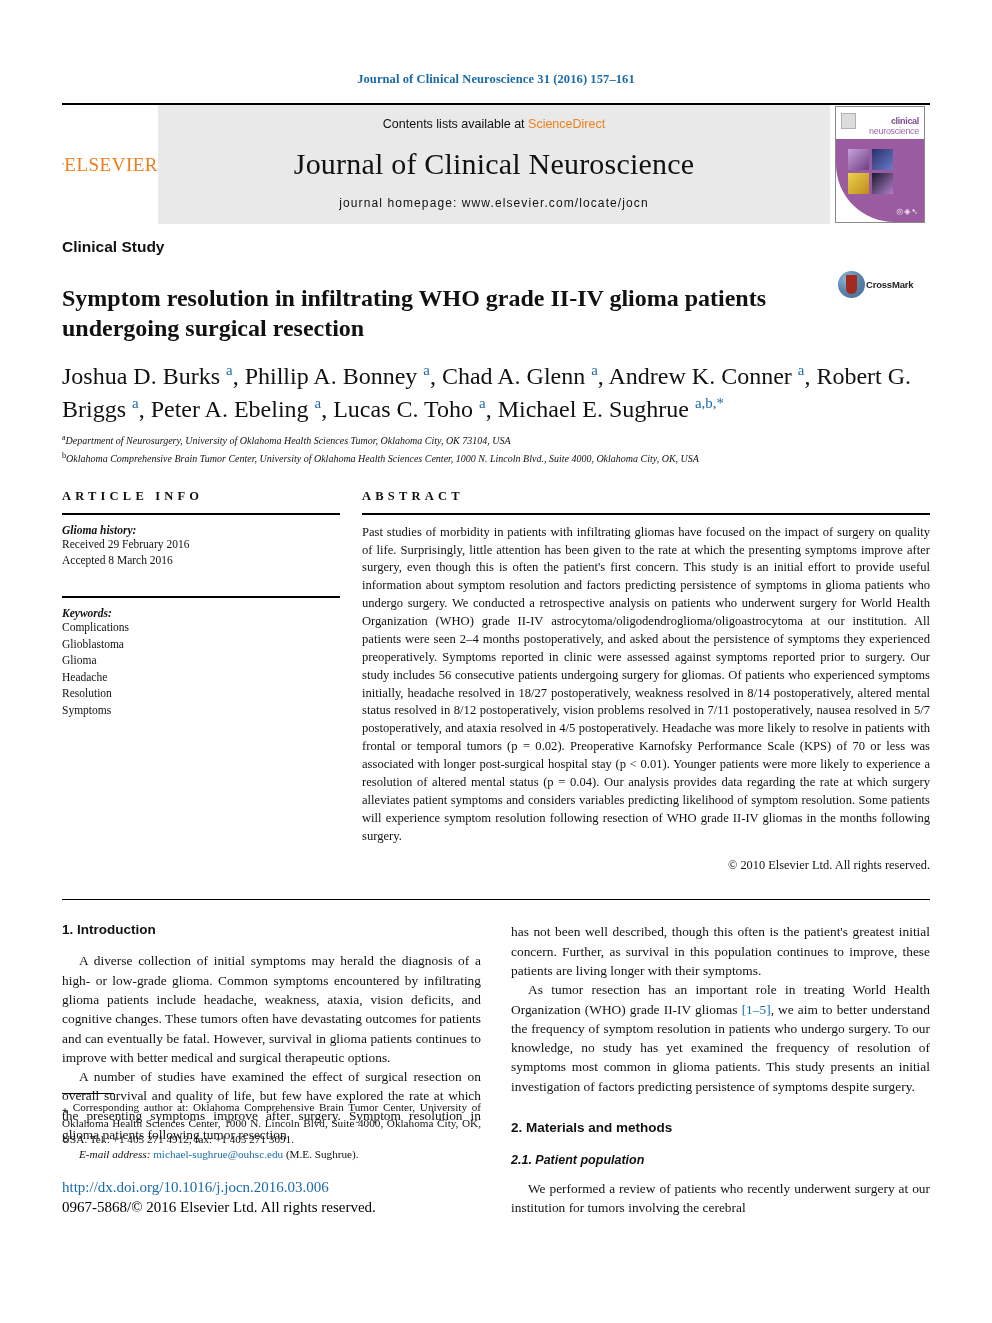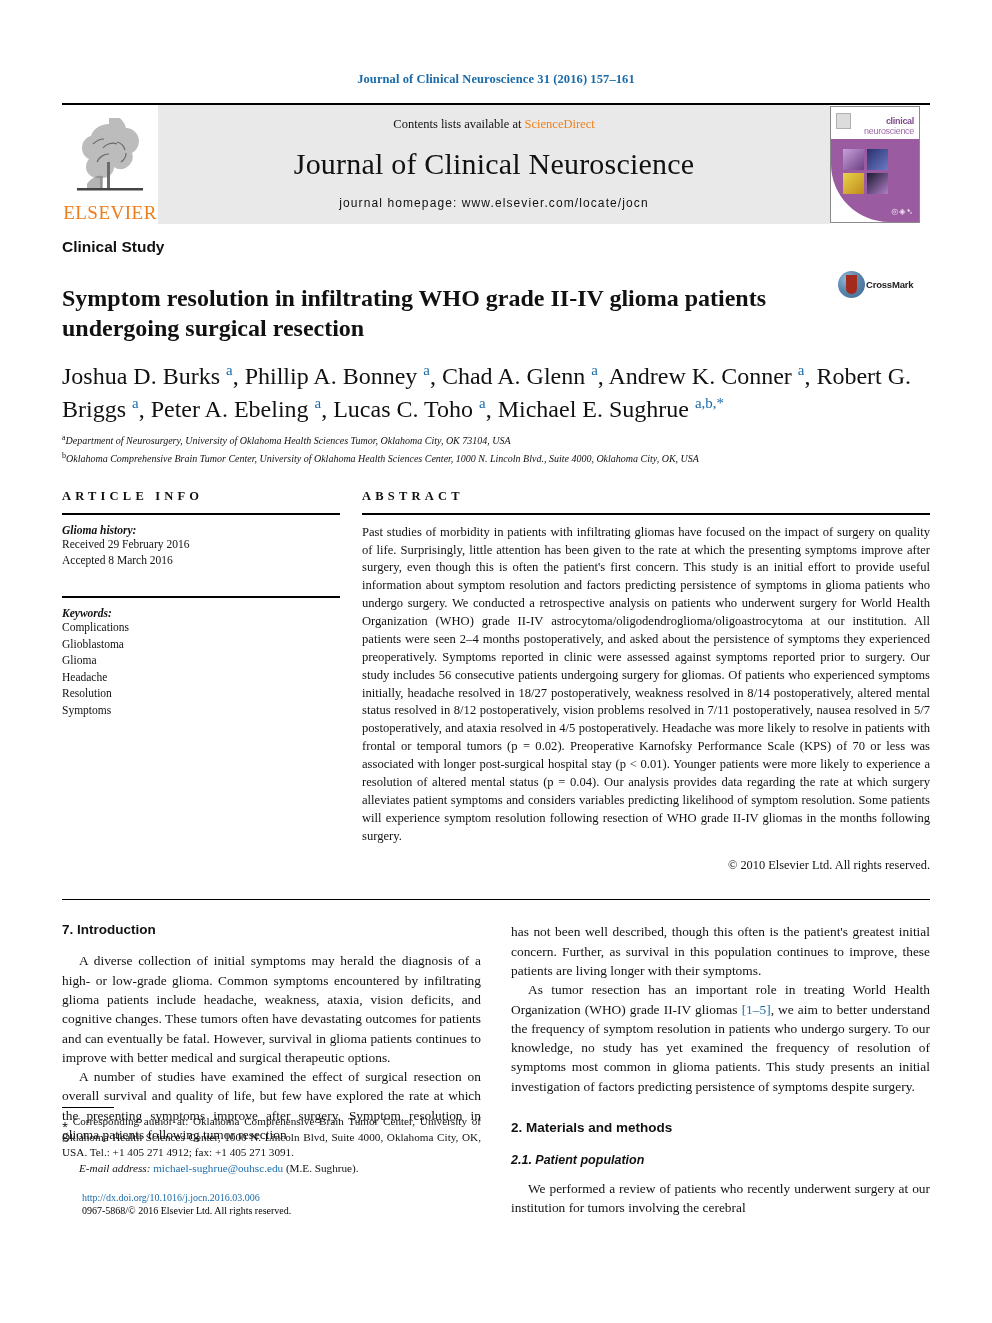--- a/index.html
+++ b/index.html
@@ -39,21 +39,21 @@
     margin-top: 16px;
     border-top: 2.5px solid #000;
     display: flex;
     align-items: stretch;
     height: 119px;
   }
   .masthead-left {
     width: 96px;
     flex: 0 0 96px;
     display: flex;
-    flex-direction: column;
+    flex-direction: row;
     justify-content: flex-end;
     align-items: center;
     padding-bottom: 2px;
   }
   .tree-logo { display:block; }
   .elsevier-word {
     font-family: "Liberation Serif", serif;
     font-size: 19px;
     letter-spacing: 0.5px;
     color: #ef7d1a;
@@ -63,21 +63,21 @@
   .masthead-center {
     flex: 1 1 auto;
     background: #e9e9e9;
     display: flex;
     flex-direction: column;
     justify-content: space-between;
     align-items: center;
     padding: 12px 0 14px 0;
   }
   .contents-line {
-    font-family: Liberation Serif, serif;
+    font-family: Liberation Sans, sans-serif;
     font-size: 12.5px;
     color: #111;
   }
   .contents-line .sd {
     color: #f07f1a;
   }
   .journal-title {
     font-family: "Liberation Serif", serif;
     font-size: 30px;
     color: #111;
@@ -87,21 +87,21 @@
     font-family: "Liberation Sans", sans-serif;
     font-size: 12px;
     color: #111;
     letter-spacing: 1.1px;
   }
   .masthead-right {
     flex: 0 0 100px;
     width: 100px;
     display: flex;
     align-items: center;
-    justify-content: flex-start;
+    justify-content: center;
   }
   .cover-thumb {
     width: 88px;
     height: 115px;
     border: 1px solid #8a8a8a;
     background: #fff;
     position: relative;
     overflow: hidden;
   }
   .cover-thumb .cv-top {
@@ -322,23 +322,22 @@
     line-height: 1.4;
     text-align: justify;
     color: #111;
   }
   .footnote .fn-mark { font-size: 11px; }
   .email-label { font-style: italic; }
   .link { color: #1a6aa8; }
   .doi-block {
     margin-top: 14px;
     font-family: "Liberation Serif", serif;
-    font-size: 10px;
+    font-size: 15px;
     line-height: 1.35;
-    margin-left: 20px;
   }
   .doi-link { color: #1a6aa8; }
   .ref-link { color: #1a6aa8; }
 </style>
 </head>
 <body>
 
 <div class="page">
 
   <div class="running-head">Journal of Clinical Neuroscience 31 (2016) 157–161</div>
@@ -432,21 +431,21 @@
       <div class="abstract-body">Past studies of morbidity in patients with infiltrating gliomas have focused on the impact of surgery on quality of life. Surprisingly, little attention has been given to the rate at which the presenting symptoms improve after surgery, even though this is often the patient's first concern. This study is an initial effort to provide useful information about symptom resolution and factors predicting persistence of symptoms in glioma patients who undergo surgery. We conducted a retrospective analysis on patients who underwent surgery for World Health Organization (WHO) grade II-IV astrocytoma/oligodendroglioma/oligoastrocytoma at our institution. All patients were seen 2–4 months postoperatively, and asked about the persistence of symptoms they experienced preoperatively. Symptoms reported in clinic were assessed against symptoms reported prior to surgery. Our study includes 56 consecutive patients undergoing surgery for gliomas. Of patients who experienced symptoms initially, headache resolved in 18/27 postoperatively, weakness resolved in 8/14 postoperatively, altered mental status resolved in 8/12 postoperatively, vision problems resolved in 7/11 postoperatively, nausea resolved in 5/7 postoperatively, and ataxia resolved in 4/5 postoperatively. Headache was more likely to resolve in patients with frontal or temporal tumors (p = 0.02). Preoperative Karnofsky Performance Scale (KPS) of 70 or less was associated with longer post-surgical hospital stay (p &lt; 0.01). Younger patients were more likely to experience a resolution of altered mental status (p = 0.04). Our analysis provides data regarding the rate at which surgery alleviates patient symptoms and considers variables predicting likelihood of symptom resolution. Some patients will experience symptom resolution following resection of WHO grade II-IV gliomas in the months following surgery.</div>
       <div class="copyright">© 2010 Elsevier Ltd. All rights reserved.</div>
     </div>
   </div>
 
   <div class="body-rule"></div>
 
   <div class="body-cols">
 
     <div class="body-col">
-      <h2 class="sec-head">7. Introduction</h2>
+      <h2 class="sec-head">1. Introduction</h2>
       <p class="para">A diverse collection of initial symptoms may herald the diagnosis of a high- or low-grade glioma. Common symptoms encountered by infiltrating glioma patients include headache, weakness, ataxia, vision deficits, and cognitive changes. These tumors often have devastating outcomes for patients and can eventually be fatal. However, survival in glioma patients continues to improve with better medical and surgical therapeutic options.</p>
       <p class="para">A number of studies have examined the effect of surgical resection on overall survival and quality of life, but few have explored the rate at which the presenting symptoms improve after surgery. Symptom resolution in glioma patients following tumor resection</p>
 
       <div class="footnote-area">
         <div class="footnote-rule"></div>
         <div class="footnote">
           <span class="fn-mark">⁎</span><span> Corresponding author at: Oklahoma Comprehensive Brain Tumor Center, University of Oklahoma Health Sciences Center, 1000 N. Lincoln Blvd, Suite 4000, Oklahoma City, OK, USA. Tel.: +1 405 271 4912; fax: +1 405 271 3091.</span>
         </div>
         <div class="footnote" style="text-indent:17px;">
           <span class="email-label">E-mail address:</span>

